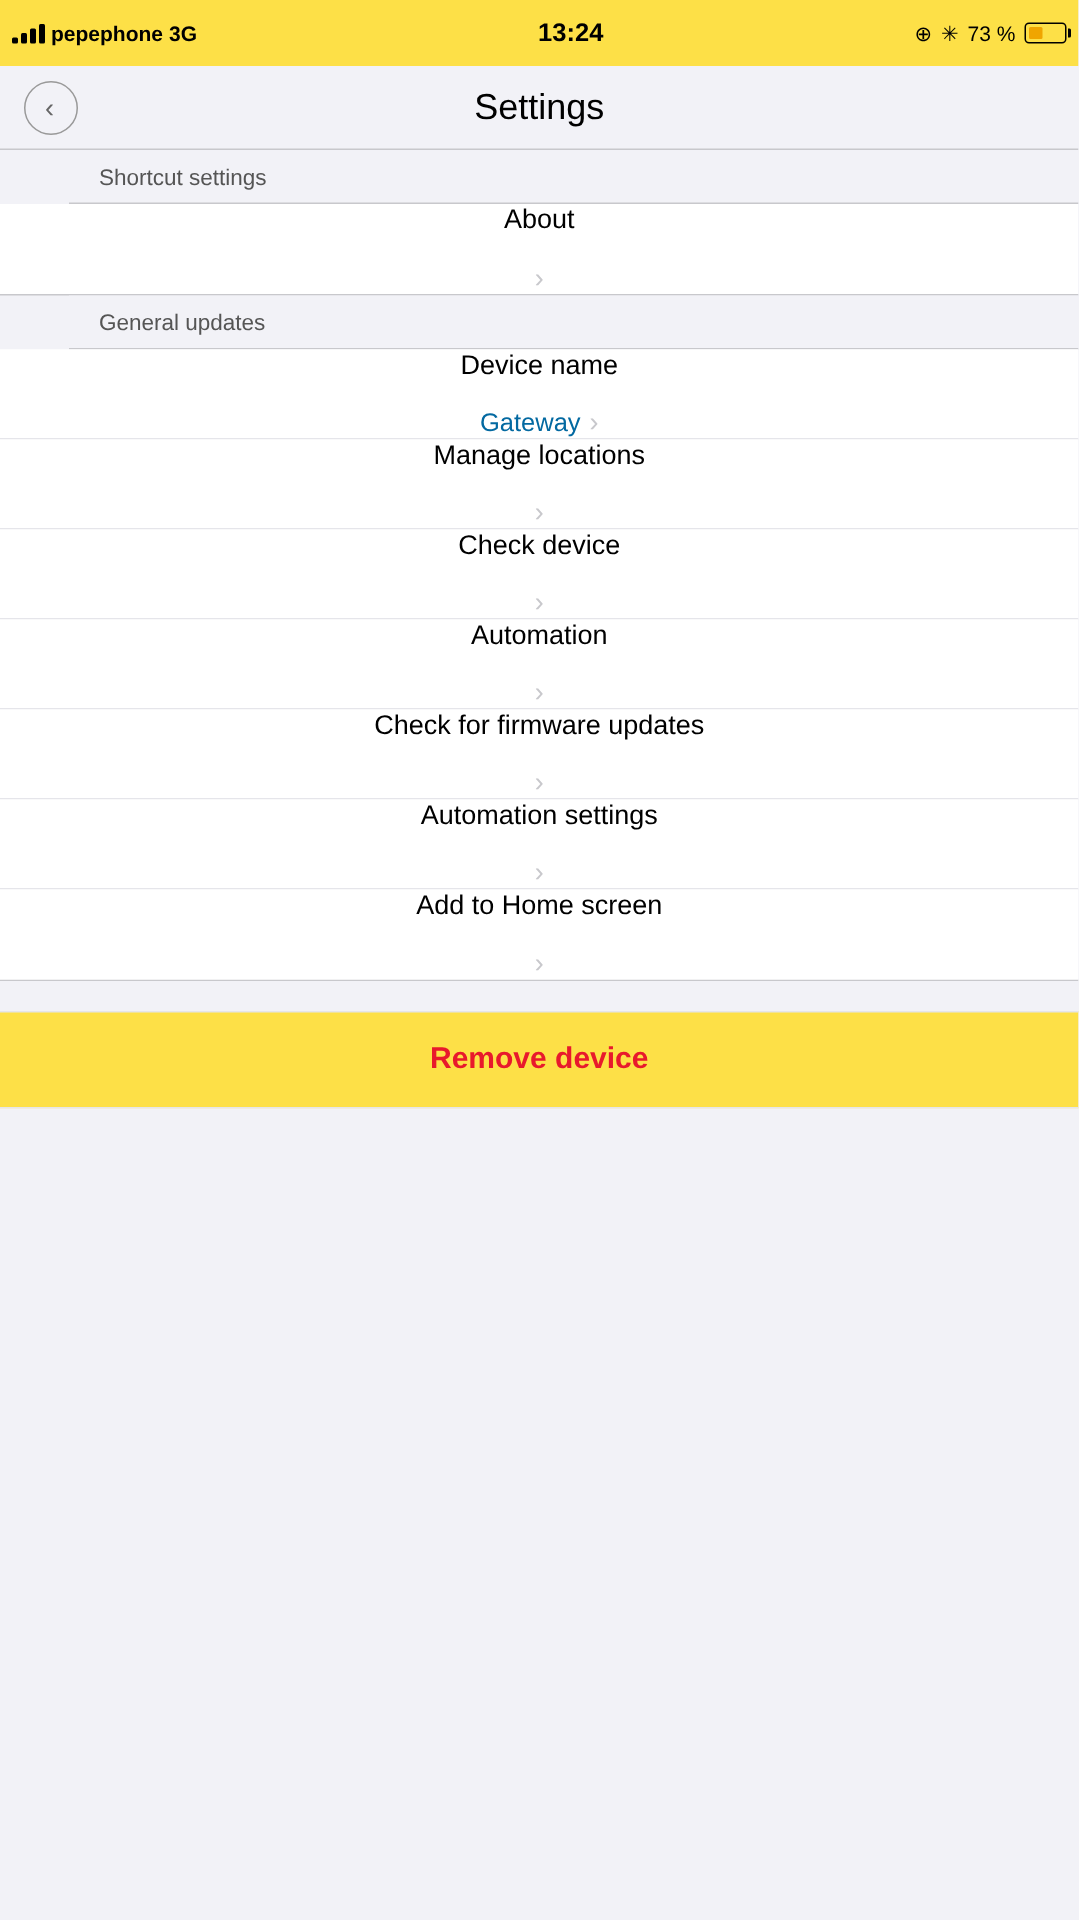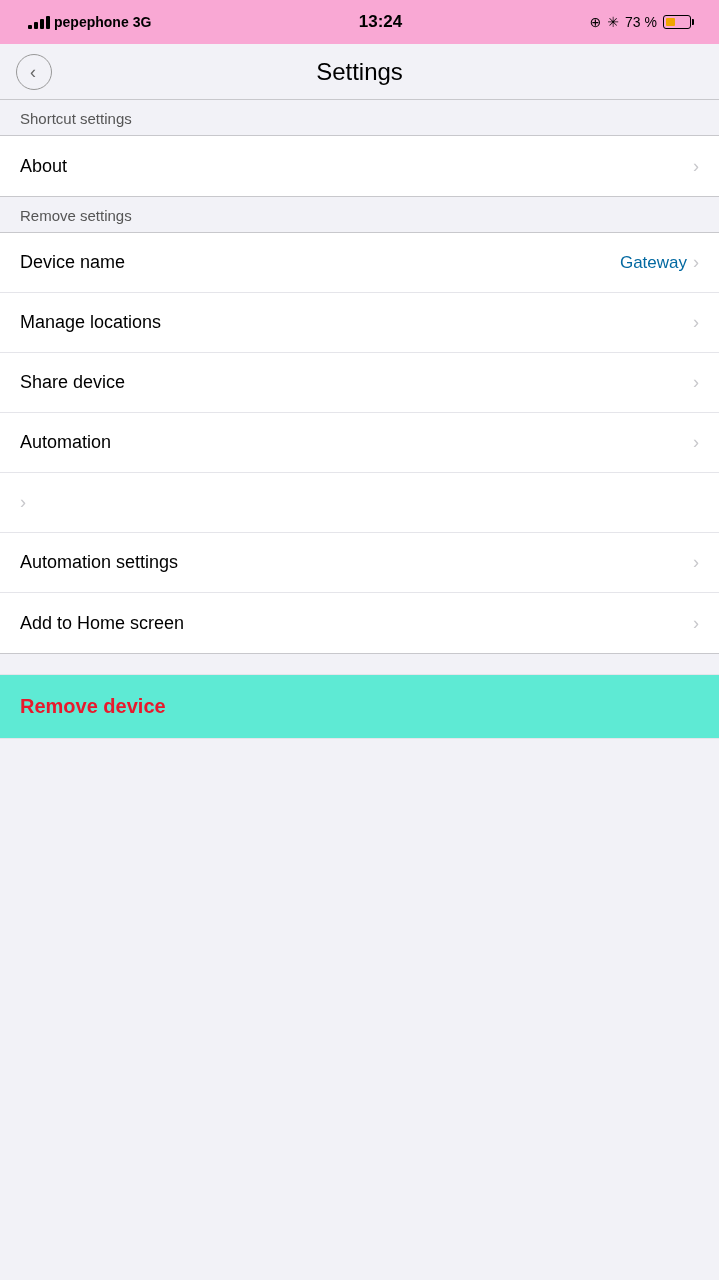--- a/index.html
+++ b/index.html
@@ -9,25 +9,25 @@
       width: 719px;
       min-height: 1280px;
       font-family: -apple-system, 'Helvetica Neue', Arial, sans-serif;
       background: #f2f2f7;
       color: #000;
     }
 
     
     .status-bar {
       height: 44px;
-      background: #f9a8d4;
+      background: #fde047;
       display: flex;
       align-items: center;
       justify-content: space-between;
-      padding: 0 28px;
+      padding: 0 8px;
       font-size: 15px;
       font-weight: 600;
     }
     .status-left {
       display: flex;
       align-items: center;
       gap: 4px;
       font-size: 14px;
       font-weight: 600;
     }
@@ -121,37 +121,39 @@
     }
 
     
     .section-header {
       background: #f2f2f7;
       padding: 10px 20px 8px 20px;
       font-size: 15px;
       color: #555;
       font-weight: 400;
       border-bottom: 1px solid #c8c8cc;
+      margin-left: 46px;
     }
 
     
     .settings-section {
       background: #fff;
       border-bottom: 1px solid #c8c8cc;
     }
 
     .settings-row {
       display: flex;
       align-items: center;
       justify-content: space-between;
       padding: 0 20px;
       height: 60px;
       background: #fff;
       border-bottom: 1px solid #e5e5ea;
       cursor: pointer;
+      flex-direction: column;
     }
     .settings-row:last-child {
       border-bottom: none;
     }
 
     .settings-row-left {
       font-size: 18px;
       color: #000;
       font-weight: 400;
     }
@@ -168,26 +170,26 @@
     }
 
     .chevron-right {
       font-size: 18px;
       color: #c8c8cc;
       font-weight: 300;
     }
 
     
     .remove-section {
-      background: #5eead4;
+      background: #fde047;
       margin-top: 0;
       padding: 20px;
       display: flex;
       align-items: center;
-      justify-content: flex-start;
+      justify-content: center;
       border-top: 1px solid #e5e5ea;
       border-bottom: 1px solid #e5e5ea;
     }
 
     .remove-button {
       font-size: 20px;
       font-weight: 600;
       color: #e8192c;
       cursor: pointer;
       background: none;
@@ -244,55 +246,56 @@
 <div class="settings-section">
   <div class="settings-row">
     <span class="settings-row-left">About</span>
     <div class="settings-row-right">
       <span class="chevron-right">›</span>
     </div>
   </div>
 </div>
 
 <div class="section-header">
-  <span>Remove settings</span>
+  <span>General updates</span>
 </div>
 
 <div class="settings-section">
 
   <div class="settings-row">
     <span class="settings-row-left">Device name</span>
     <div class="settings-row-right">
       <span class="settings-row-value">Gateway</span>
       <span class="chevron-right">›</span>
     </div>
   </div>
 
   <div class="settings-row">
     <span class="settings-row-left">Manage locations</span>
     <div class="settings-row-right">
       <span class="chevron-right">›</span>
     </div>
   </div>
 
   <div class="settings-row">
-    <span class="settings-row-left">Share device</span>
+    <span class="settings-row-left">Check device</span>
     <div class="settings-row-right">
       <span class="chevron-right">›</span>
     </div>
   </div>
 
   <div class="settings-row">
     <span class="settings-row-left">Automation</span>
     <div class="settings-row-right">
       <span class="chevron-right">›</span>
     </div>
   </div>
 
   <div class="settings-row">
+    <span class="settings-row-left">Check for firmware updates</span>
     <div class="settings-row-right">
       <span class="chevron-right">›</span>
     </div>
   </div>
 
   <div class="settings-row">
     <span class="settings-row-left">Automation settings</span>
     <div class="settings-row-right">
       <span class="chevron-right">›</span>
     </div>

